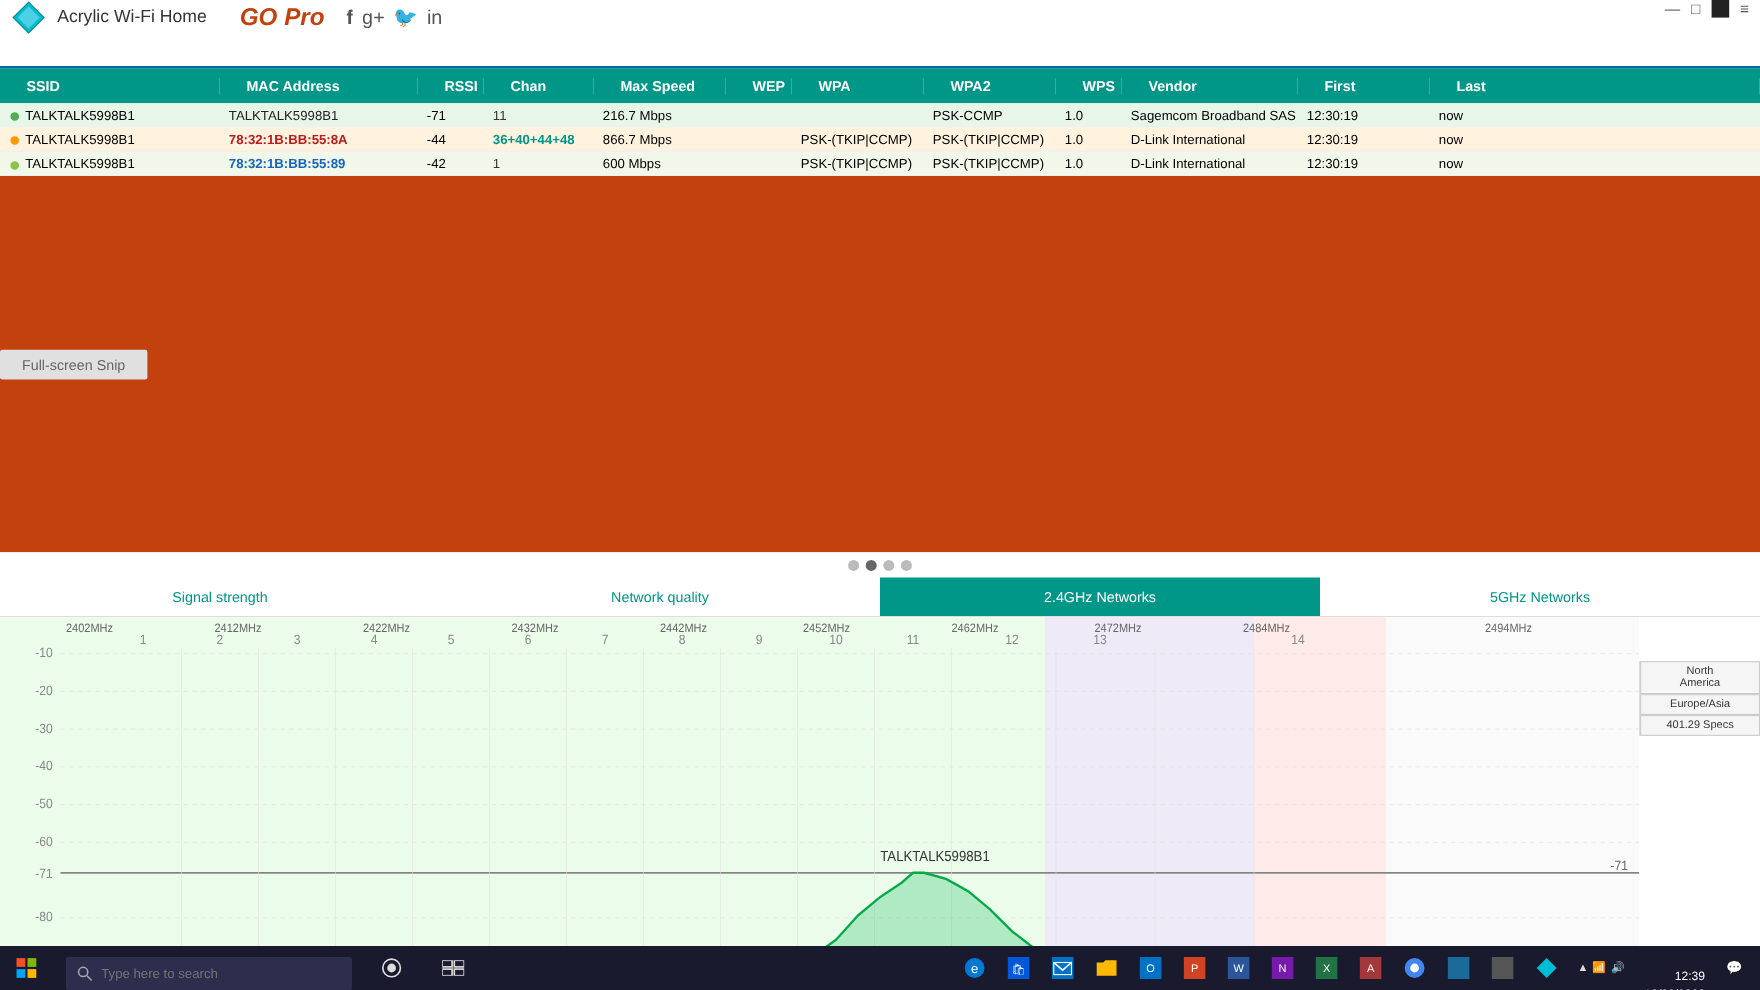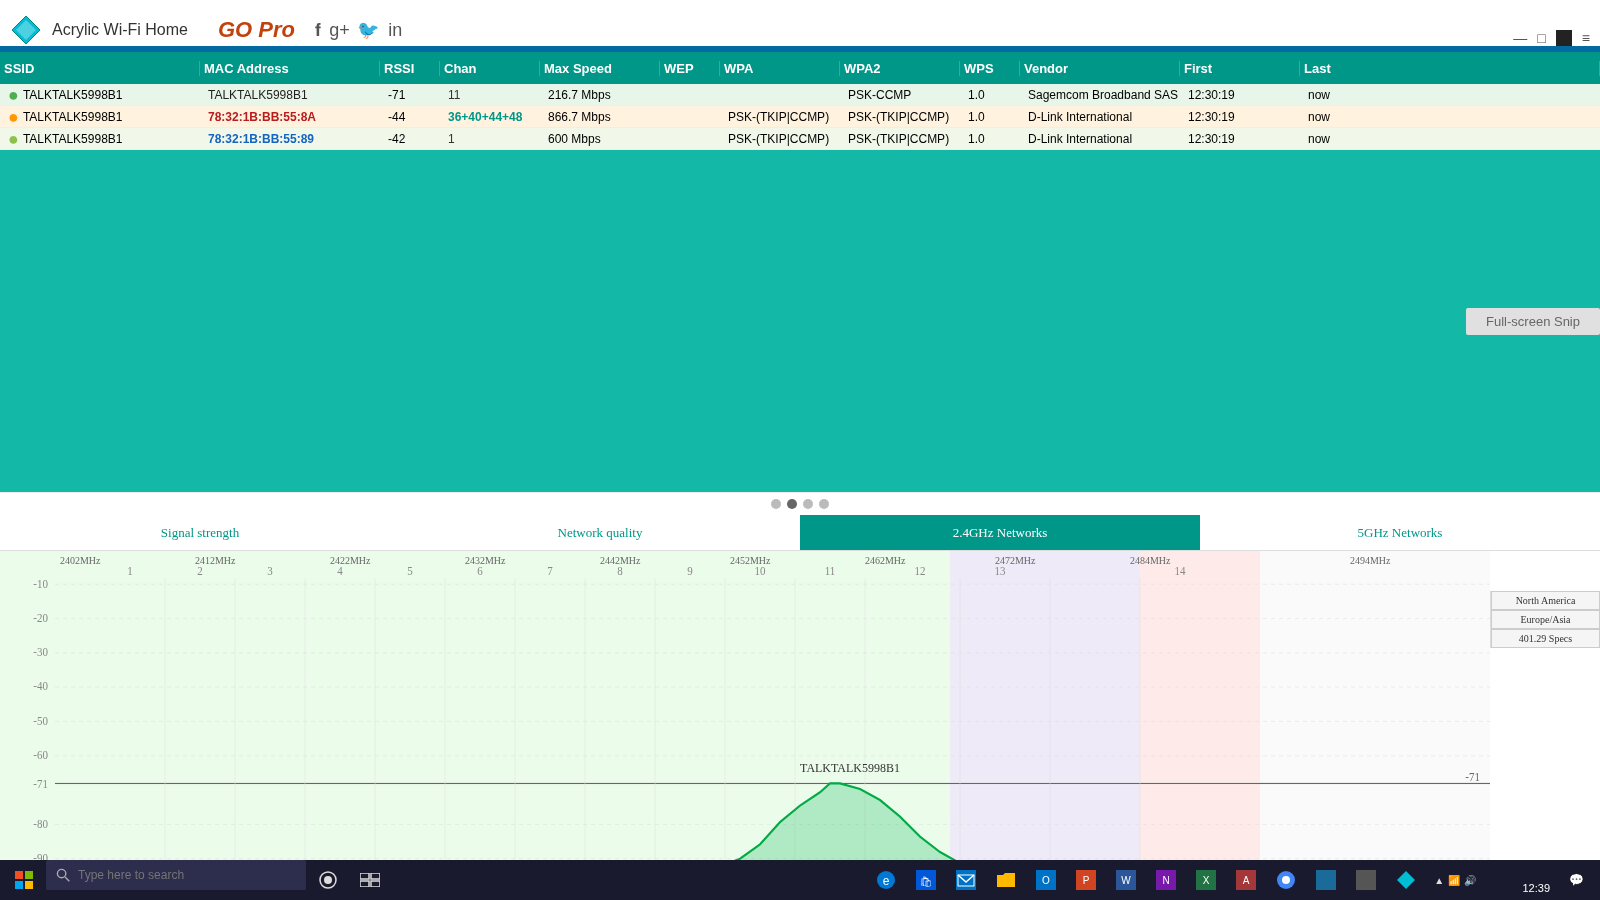--- a/index.html
+++ b/index.html
@@ -1,68 +1,68 @@
 <!DOCTYPE html>
 <html><head>
   <meta charset="utf-8">
   <style>
     * { margin: 0; padding: 0; box-sizing: border-box; }
     body { width: 1600px; height: 900px; overflow: hidden; font-family: 'Segoe UI', Arial, sans-serif; background: #f0f0f0; font-size: 12px; }
 
     
     #titlebar {
-      display: flex; align-items: flex-end; justify-content: space-between;
-      height: 52px; background: #fff; border-bottom: 6px solid #0369a1;
+      display: flex; align-items: flex-start; justify-content: space-between;
+      height: 62px; background: #fff; border-bottom: 2px solid #0369a1;
       padding: 0 10px;
     }
     #titlebar-left { display: flex; align-items: center; gap: 10px; }
     #app-logo { width: 32px; height: 32px; }
     #app-title { font-size: 16px; font-weight: 400; color: #333; }
     #gopro-text { font-weight: 900; font-size: 22px; font-style: italic; color: #c2410c; margin-left: 20px; }
     #social-icons { display: flex; gap: 8px; margin-left: 10px; align-items: center; }
     .social-icon { font-size: 18px; color: #555; }
     #titlebar-right { display: flex; align-items: center; gap: 10px; }
     #minimize-btn, #restore-btn, #menu-btn { cursor: pointer; font-size: 14px; color: #555; }
     #stop-square { width: 16px; height: 16px; background: #222; display: inline-block; }
 
     
     #table-header {
       display: grid;
       grid-template-columns: 200px 180px 60px 100px 120px 60px 120px 120px 60px 160px 120px 1fr;
       background: #009688; color: #fff; font-weight: 600; font-size: 13px;
       height: 32px; align-items: center;
     }
-    #table-header > div { padding: 0 4px; border-right: 1px solid rgba(255,255,255,0.2); }
+    #table-header > div { padding: 0 24px; border-right: 1px solid rgba(255,255,255,0.2); }
 
     
     #table-body { background: #fff; }
     .table-row {
       display: grid;
       grid-template-columns: 200px 180px 60px 100px 120px 60px 120px 120px 60px 160px 120px 1fr;
       height: 22px; align-items: center; border-bottom: 1px solid #eee;
       font-size: 12px;
     }
     .table-row > div { padding: 0 8px; overflow: hidden; white-space: nowrap; }
     .ssid-cell { display: flex; align-items: center; gap: 4px; }
 
     
     #snip-area {
-      display: flex; justify-content: flex-end; align-items: center;
+      display: flex; justify-content: flex-start; align-items: center;
       height: calc(900px - 48px - 32px - 66px - 32px - 380px);
-      background: #14b8a6;
+      background: #c2410c;
     }
     #snip-btn {
       background: #e0e0e0; border: none; padding: 6px 20px; color: #666;
       font-size: 13px; border-radius: 2px; cursor: pointer;
     }
 
     
     #viz-area {
       height: 380px; background: #fff; border-top: 1px solid #eee;
-      display: flex; flex-direction: column; font-family: Liberation Serif, serif;
+      display: flex; flex-direction: column;
     }
 
     
     #dots { display: flex; justify-content: center; gap: 6px; padding: 6px 0; }
     .dot { width: 10px; height: 10px; border-radius: 50%; background: #bbb; }
     .dot.active { background: #666; }
 
     
     #tab-bar {
       display: grid; grid-template-columns: 1fr 1fr 1fr 1fr;
@@ -98,21 +98,21 @@
     #chart-svg {
       width: 100%; height: 100%;
     }
 
     
     #taskbar {
       position: fixed; bottom: 0; left: 0; width: 1600px; height: 40px;
       background: #1a1a2e; display: flex; align-items: center;
       justify-content: space-between;
     }
-    #taskbar-left { display: flex; align-items: flex-start; gap: 2px; padding-left: 4px; }
+    #taskbar-left { display: flex; align-items: flex-end; gap: 16px; padding-left: 4px; }
     .taskbar-btn { width: 40px; height: 40px; display: flex; align-items: center; justify-content: center; cursor: pointer; color: #fff; font-size: 16px; }
     #search-bar {
       display: flex; align-items: center; background: #2d2d4e;
       height: 30px; border-radius: 2px; padding: 0 10px; gap: 8px;
       width: 260px;
     }
     #search-bar input { background: transparent; border: none; color: #fff; font-size: 12px; outline: none; width: 200px; }
     #taskbar-right { display: flex; align-items: center; gap: 4px; padding-right: 8px; }
     .taskbar-icon { width: 36px; height: 40px; display: flex; align-items: center; justify-content: center; cursor: pointer; }
     .taskbar-icon svg { width: 20px; height: 20px; fill: #ddd; }

